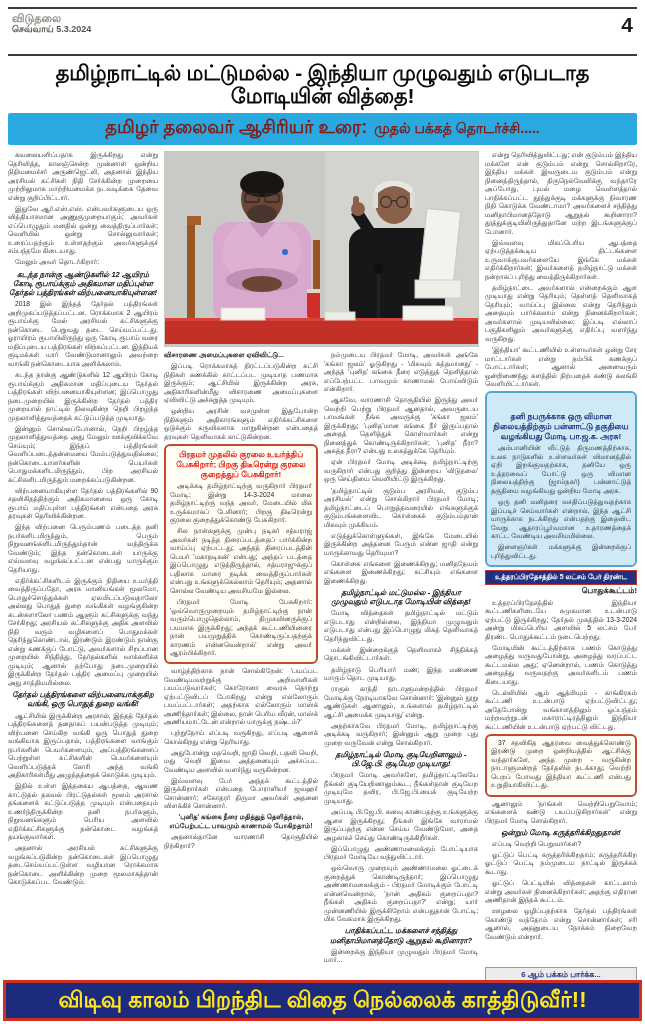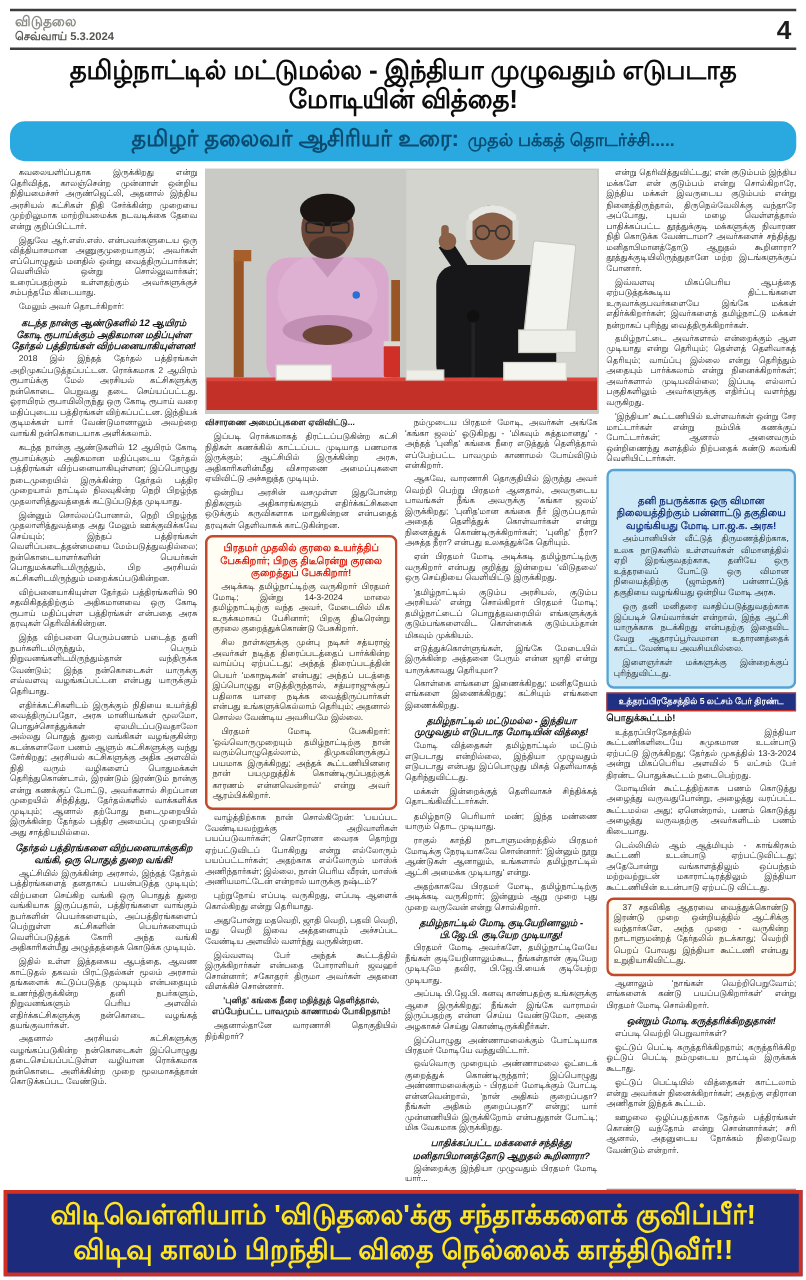--- a/index.html
+++ b/index.html
@@ -1,28 +1,28 @@
 <!DOCTYPE html>
 <html style="--banner-blue: #2aa9e1; --box-red: #c2492a; --box-red-heading: #e01b0c; --box-blue-border: #54a4d6; --box-blue-bg: #cfe9f6; --box-blue-heading: #14327f; --strip-navy: #203083; --footer-bg: #1d2b7d; --footer-text: #ffe61e; --footer-border: #d02f24;"><head>
 <meta charset="utf-8">
 <style>
   html,body{margin:0;padding:0;background:#9a9a9a;}
   .page{width:645px;height:1024px;background:#ffffff;position:relative;overflow:hidden;
         font-family:"Liberation Sans","DejaVu Sans",sans-serif;margin:0 auto;}
   
   .header{margin:7px 8px 0;border-top:2px solid #3c3c3c;border-bottom:2px solid #3c3c3c;
-          display:flex;justify-content:space-between;align-items:flex-end;padding:3px 4px 3px;}
+          display:flex;justify-content:space-between;align-items:flex-end;padding:3px 4px 19px;}
   .mast-name{font-size:11px;color:#8d8d88;font-weight:bold;line-height:1.1;}
   .mast-date{font-size:9px;color:#55554f;font-weight:bold;}
   .pageno{font-size:21px;font-weight:bold;color:#1c1c1c;line-height:1;}
   
   .headline{font-size:21px;font-weight:800;text-align:center;color:#0c0c0c;
             margin:5px 6px 6px;letter-spacing:-0.2px;line-height:1.1;}
-  .banner{margin:0 8px;background:var(--banner-blue,#2aa9e1);color:#0c4a6e;text-align:center;
-          padding:4px 0 5px;font-weight:bold;border-radius:12px;}
+  .banner{margin:0 8px;background:var(--banner-blue,#2aa9e1);color:#7f1d1d;text-align:center;
+          padding:4px 0 5px;font-weight:bold;border-radius:2px;}
   .banner-main{font-size:18px;}
   .banner-sub{font-size:14px;margin-left:7px;}
   
   .body{display:flex;gap:6px;margin:6px 8px 0;height:832px;}
   .col{overflow:hidden;}
   .col1{width:150px;height:100%;}
   .midgroup{width:315px;display:flex;flex-direction:column;height:100%;}
   .photo{height:194px;border:1px solid #c9c9c4;background:#c9cac5;flex:none;}
   .photo svg{display:block;}
   .midcols{display:flex;gap:6px;flex:1;overflow:hidden;margin-top:4px;}
@@ -38,21 +38,21 @@
   
   .redbox{border:2px solid var(--box-red,#c2492a);border-radius:6px;background:#fffdf4;
           padding:3px 4px 2px;margin:2px 0 3px;}
   .bh{font-weight:bold;font-size:8px;text-align:center;line-height:1.22;margin:1px 2px 3px;}
   .redbox .bh{color:var(--box-red-heading,#e01b0c);}
   .bluebox{border:2px solid var(--box-blue-border,#54a4d6);border-radius:6px;
            background:var(--box-blue-bg,#cfe9f6);padding:3px 4px 2px;margin:2px 0 3px;}
   .bluebox .bh{color:var(--box-blue-heading,#14327f);margin-top:16px;}
   .strip1{background:var(--strip-navy,#203083);color:#fff;font-weight:bold;font-size:6.9px;
           text-align:center;padding:2px 1px;margin-top:2px;border:1px solid #c23028;}
-  .strip2{font-weight:bold;font-size:7.6px;text-align:left;margin:1.5px 0 2.5px;color:#101010;}
+  .strip2{font-weight:bold;font-size:7.6px;text-align:right;margin:1.5px 0 2.5px;color:#101010;}
   .seepage{position:absolute;bottom:0;left:0;right:0;background:#ececec;border:1px solid #9a9a9a;
            color:#1b2f7e;font-weight:bold;font-size:7.8px;text-align:center;padding:2px 0;cursor:pointer;}
   
   .footer{position:absolute;left:3px;right:3px;bottom:3px;background:var(--footer-bg,#1d2b7d);
           border:3px solid var(--footer-border,#d02f24);color:var(--footer-text,#ffe61e);
           text-align:center;font-weight:800;font-size:22px;line-height:1.24;padding:3px 2px 5px;}
 </style>
 </head>
 <body>
 
@@ -219,17 +219,16 @@
         <p class="b">ஓட்டுப் பெட்டி கருத்தரிக்கிறதாம்; கருத்தரிக்கிற ஓட்டுப் பெட்டி நம்முடைய நாட்டில் இருக்கக் கூடாது.</p>
         <p class="b">ஓட்டுப் பெட்டியில் வித்தைகள் காட்டலாம் என்று அவர்கள் நினைக்கிறார்கள்; அதற்கு எதிரான அணிதான் இந்தக் கூட்டம்.</p>
         <p class="b">ஊழலை ஒழிப்பதற்காக தேர்தல் பத்திரங்கள் கொண்டு வந்தோம் என்று சொன்னார்கள்; சரி ஆனால், அதனுடைய நோக்கம் நிறைவேற வேண்டும் என்றார்.</p>
       </div>
       <div class="seepage">6 ஆம் பக்கம் பார்க்க...</div>
     </div>
 
   </div>
 
   <div class="footer">
-    <div>விடிவெள்ளியாம் 'விடுதலை'க்கு சந்தாக்களைக் குவிப்பீர்!</div>
     <div>விடிவு காலம் பிறந்திட விதை நெல்லைக் காத்திடுவீர்!!</div>
   </div>
 
 </div>
 
 </body></html>

